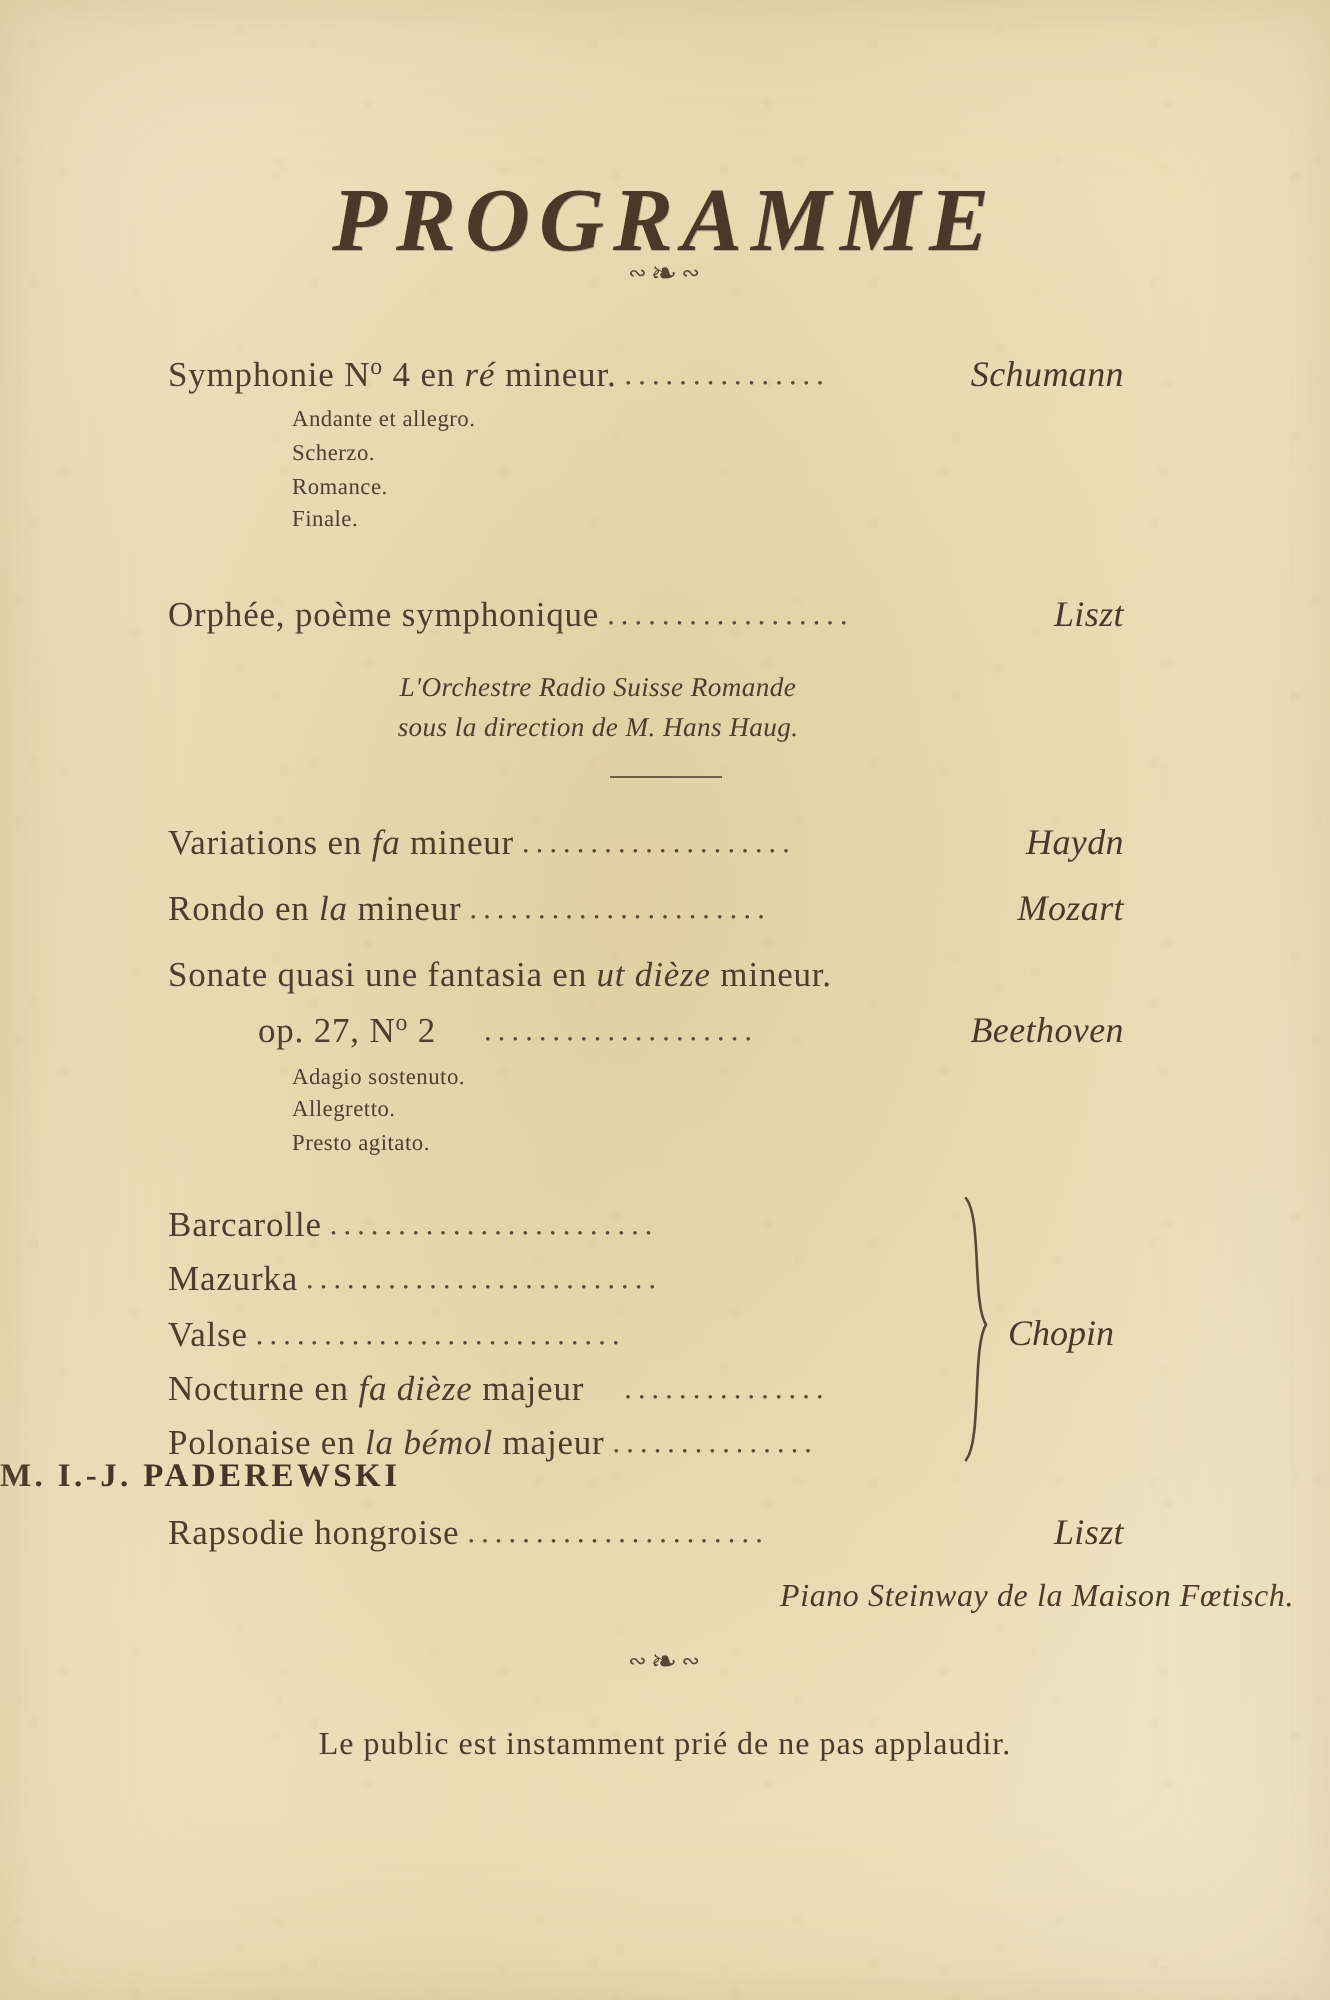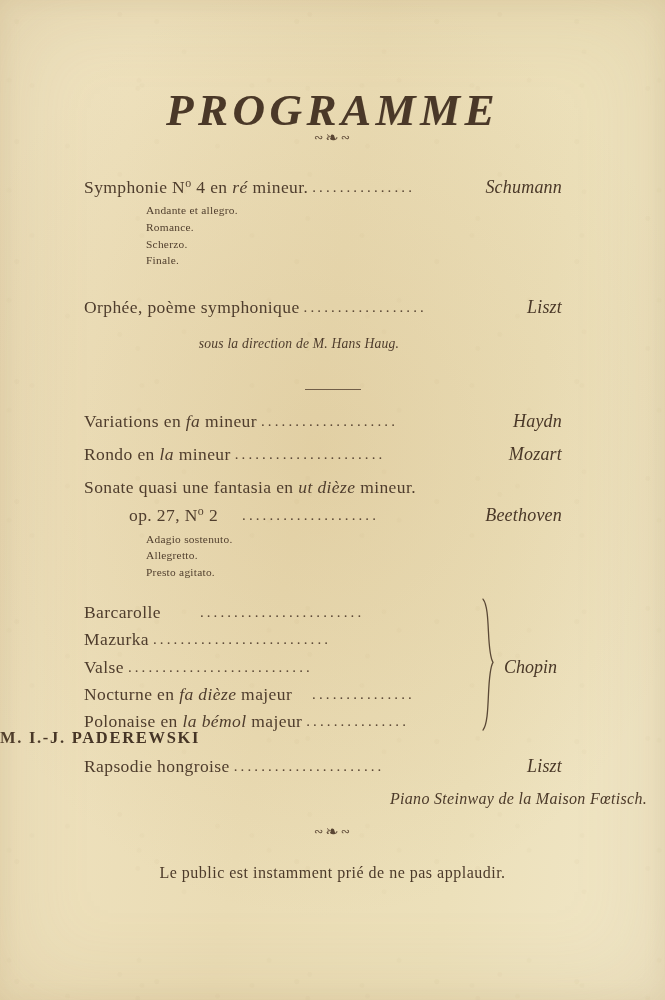--- a/index.html
+++ b/index.html
@@ -205,35 +205,36 @@
   <div class="block" style="top:175px;">
 
     <div>
       <div class="entry">
         <span class="work"><span>Symphonie N</span><span class="sup">o</span><span> 4 en </span><span class="it">ré</span><span> mineur.</span></span>
         <span class="leader">...............</span>
         <span class="composer">Schumann</span>
       </div>
       <div class="movements">
         <div>Andante et allegro.</div>
+        <div>Scherzo.</div>
         <div>Romance.</div>
-        <div>Scherzo.</div>
         <div>Finale.</div>
       </div>
     </div>
 
     <div style="margin-top:26px;">
       <div class="entry">
         <span class="work">Orphée, poème symphonique</span>
         <span class="leader">..................</span>
         <span class="composer">Liszt</span>
       </div>
     </div>
 
     <div class="ensemble">
+      <div>L'Orchestre Radio Suisse Romande</div>
       <div>sous la direction de M. Hans Haug.</div>
     </div>
   </div>
 
   <div class="divider" style="top:376px;"><i></i></div>
 
   <div class="block" style="top:409px;">
 
     <div class="entry">
       <span class="work"><span>Variations en </span><span class="it">fa</span><span> mineur</span></span>
@@ -258,21 +259,21 @@
       </div>
       <div class="movements">
         <div>Adagio sostenuto.</div>
         <div>Allegretto.</div>
         <div>Presto agitato.</div>
       </div>
     </div>
 
     <div class="grouped" style="margin-top:20px;">
       <div class="lines">
-        <div class="entry" style="padding-right:80px;gap:35px;">
+        <div class="entry" style="padding-right:80px;">
           <span class="work"><span>Barcarolle</span><span class="it"></span><span></span></span>
           <span class="leader">........................</span>
         </div>
         <div class="entry" style="padding-right:80px; margin-top:4px;">
           <span class="work"><span>Mazurka</span><span class="it"></span><span></span></span>
           <span class="leader">..........................</span>
         </div>
         <div class="entry" style="padding-right:80px; margin-top:4px;">
           <span class="work"><span>Valse</span><span class="it"></span><span></span></span>
           <span class="leader">...........................</span>

